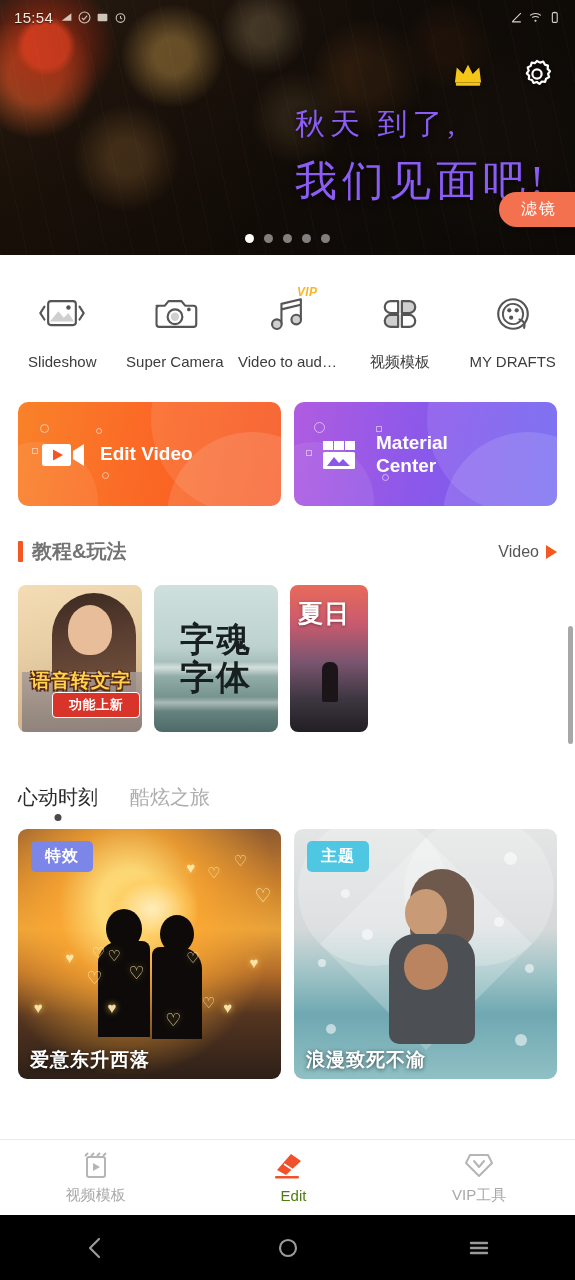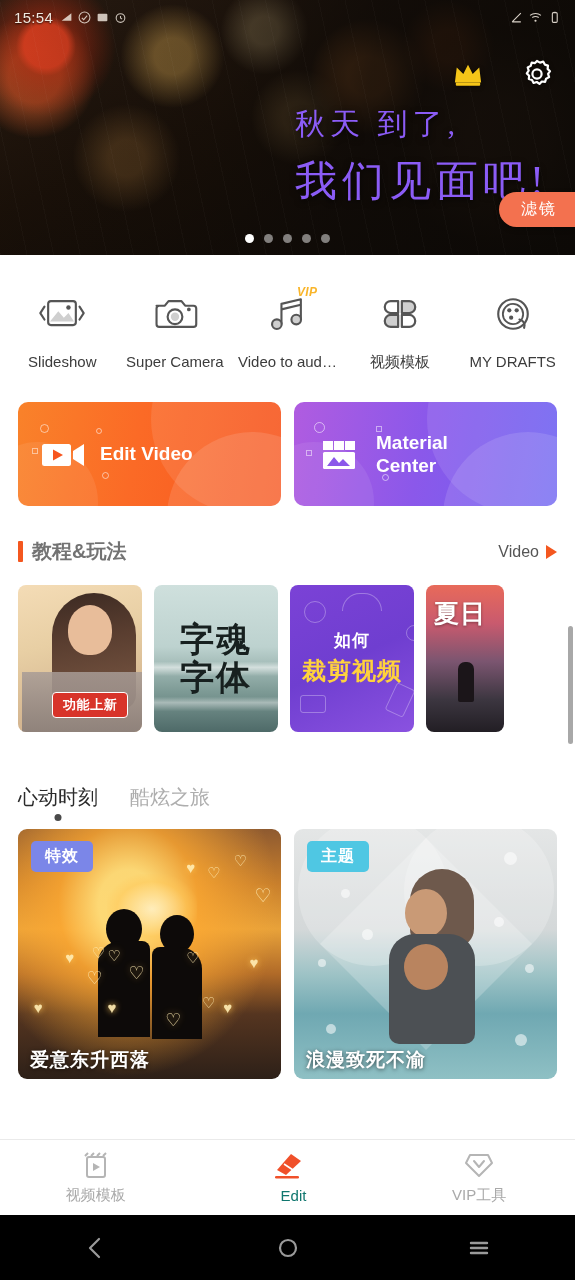--- a/index.html
+++ b/index.html
@@ -191,21 +191,21 @@
   .t1-title {
     position: absolute; left: 8px; bottom: 38px; right: 6px;
     text-align: center;
     font-size: 19px; font-weight: bold; color: #ffd34d;
     letter-spacing: 1px;
     text-shadow: -1.5px -1.5px 0 #5a2a12, 1.5px -1.5px 0 #5a2a12, -1.5px 1.5px 0 #5a2a12, 1.5px 1.5px 0 #5a2a12;
   }
   .t1-sub {
     position: absolute; left: 34px; bottom: 14px;
     background: #d8342a; color: #fff; font-size: 13px; font-weight: bold;
-    padding: 3px 10px; border-radius: 4px;
+    padding: 3px 16px; border-radius: 4px;
     border: 1.5px solid #fff; letter-spacing: .6px;
   }
   
   .tut2 { background: linear-gradient(180deg, #cfe0dd 0%, #bdd2cf 42%, #7e9b96 72%, #4e6a68 100%); }
   .tut2::after {
     content: ""; position: absolute; inset: 0;
     background:
       linear-gradient(180deg, transparent 52%, rgba(255,255,255,.55) 56%, transparent 62%),
       linear-gradient(180deg, transparent 76%, rgba(255,255,255,.4) 80%, transparent 86%);
   }
@@ -335,21 +335,21 @@
   
   .botnav {
     position: absolute; left: 0; right: 0; bottom: 65px; height: 76px;
     background: #fff; border-top: 1px solid #eaeaea;
     display: flex; align-items: center;
     z-index: 10;
   }
   .nav-item { flex: 1; display: flex; flex-direction: column; align-items: center; gap: 6px; }
   .nav-ic { width: 34px; height: 30px; }
   .nav-label { font-size: 15px; color: #a9a9a9; }
-  .nav-item.active .nav-label { color: #0f766e; padding-left: 12px; }
+  .nav-item.active .nav-label { color: #4d7c0f; padding-left: 12px; }
 
   
   .sysnav {
     position: absolute; left: 0; right: 0; bottom: 0; height: 65px;
     background: #000;
     display: flex; align-items: center;
     z-index: 11;
   }
   .sys-btn { flex: 1; display: flex; align-items: center; justify-content: center; }
   .sys-ic { width: 26px; height: 26px; }
@@ -542,39 +542,31 @@
       <span class="more-tri"></span>
     </div>
   </div>
 
   <div class="tut-strip">
 
     <div class="tut tut1">
       <span class="t-person"></span>
       <span class="t-face"></span>
       <span class="t-body"></span>
+      <div class="t1-title">语音转文字</div>
       <div class="t1-sub">功能上新</div>
     </div>
 
     <div class="tut tut2">
       <div class="t2-txt">
         <span>字魂</span>
         <span class="t2-l2">字体</span>
       </div>
     </div>
 
-    <div class="tut tut3">
-      <span class="doodle" style="width:40px;height:18px;border-radius:20px 20px 0 0;border-bottom:none;left:52px;top:8px;"></span>
-      <span class="doodle" style="width:22px;height:22px;border-radius:50%;left:14px;top:16px;"></span>
-      <span class="doodle" style="width:20px;height:30px;border-radius:3px;left:100px;top:100px;transform:rotate(25deg);"></span>
-      <span class="doodle" style="width:26px;height:18px;border-radius:3px;left:10px;top:110px;"></span>
-      <span class="doodle" style="width:16px;height:16px;border-radius:50%;left:116px;top:40px;"></span>
-      <div class="t3-l1">如何</div>
-      <div class="t3-l2">裁剪视频</div>
-    </div>
 
     <div class="tut tut4">
       <span class="t4-fig"></span>
       <div class="t4-txt">夏日</div>
     </div>
   </div>
 
   <div class="scrollbar-v"></div>
 
   <div class="tabs">

